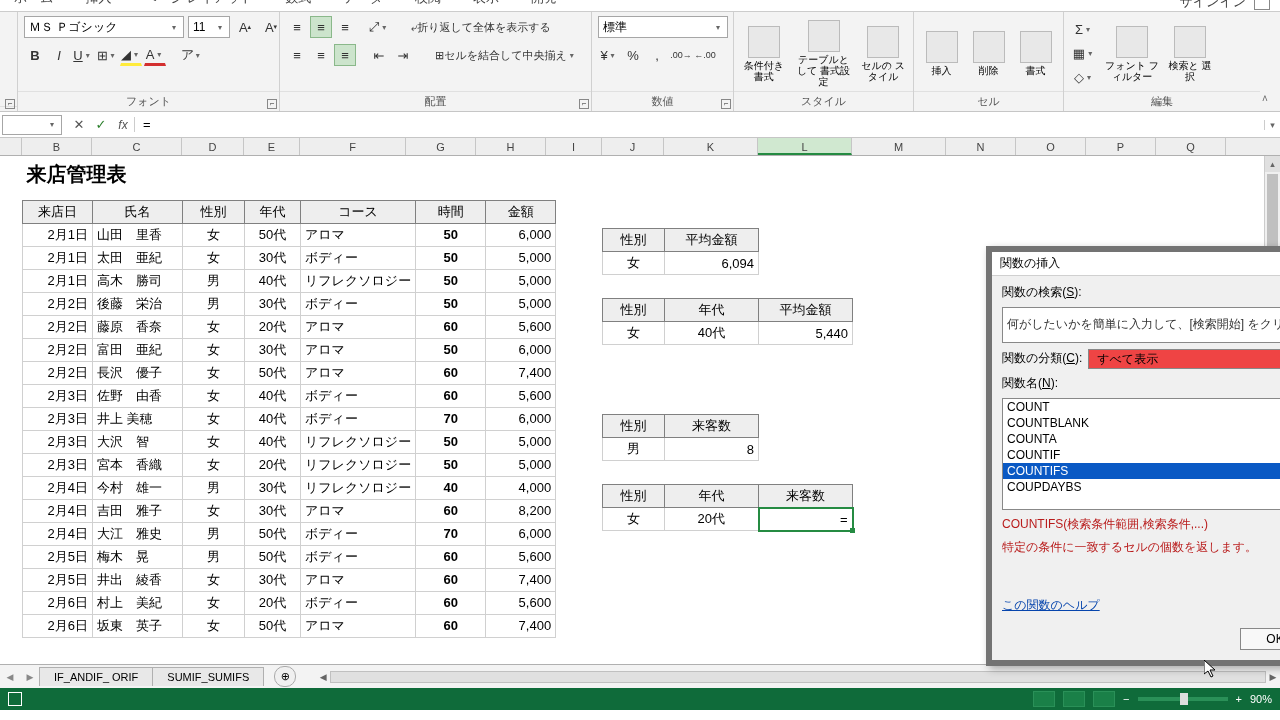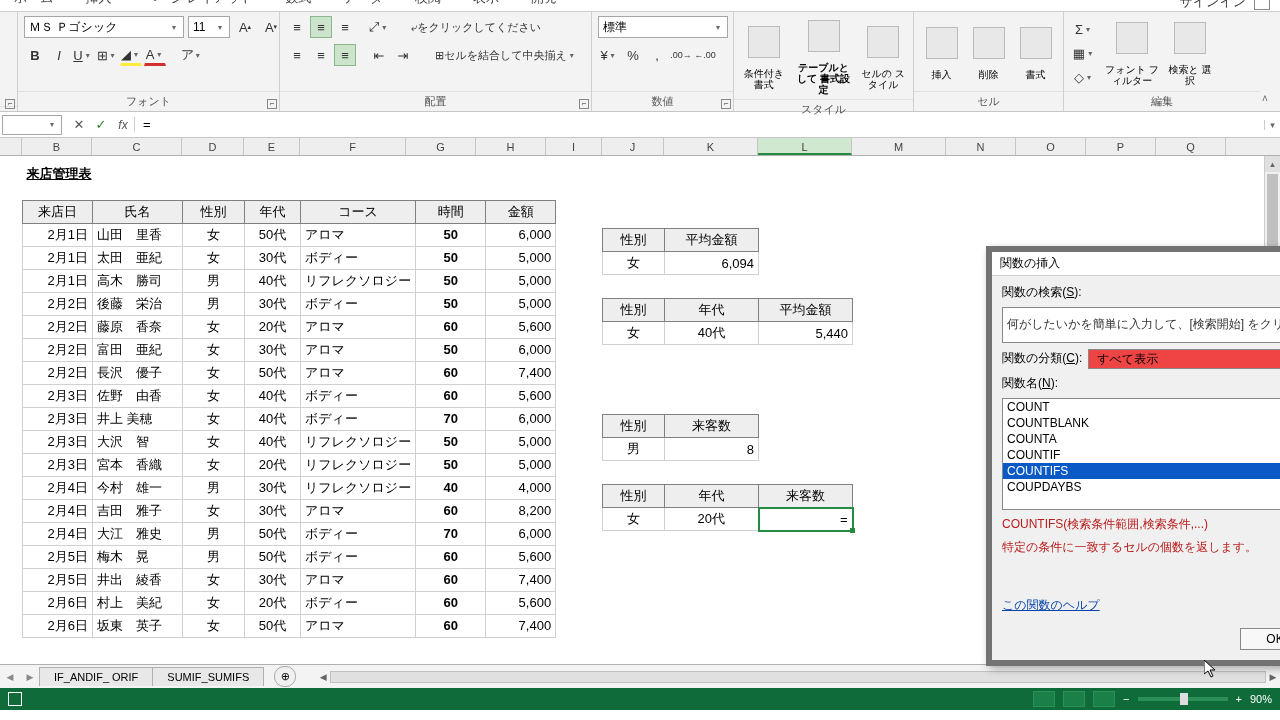--- a/index.html
+++ b/index.html
@@ -16,21 +16,21 @@
 .rgroup .body { display:flex; gap:4px; align-items:center; flex:1; }
 .rgroup .label { text-align:center; font-size:11px; color:#555; padding:2px 0; border-top:1px solid #e0e0e0; margin:0 -6px; position:relative; }
 .rgroup .label .dlg { position:absolute; right:2px; bottom:2px; width:10px; height:10px; border:1px solid #888; font-size:8px; text-align:center; line-height:8px; color:#666; }
 
 .font-sel { width:160px; height:22px; border:1px solid #a6a6a6; background:#fff; display:flex; align-items:center; padding:0 4px; font-size:12px; }
 .size-sel { width:42px; height:22px; border:1px solid #a6a6a6; background:#fff; display:flex; align-items:center; padding:0 4px; }
 .ribbon-btn { width:22px; height:22px; border:1px solid transparent; display:flex; align-items:center; justify-content:center; font-size:13px; color:#333; cursor:pointer; }
 .ribbon-btn.active { background:#cce4cc; border-color:#8ab88a; }
 .dd { width:10px; font-size:8px; color:#666; text-align:center; }
 
-.big-btn { width:48px; display:flex; flex-direction:column; align-items:center; gap:10px; padding:4px 2px; cursor:pointer; }
+.big-btn { width:48px; display:flex; flex-direction:column; align-items:center; gap:2px; padding:4px 2px; cursor:pointer; }
 .big-btn .ico { width:32px; height:32px; background:#e8e8e8; border:1px solid #bbb; }
 .big-btn .txt { font-size:10px; text-align:center; line-height:11px; }
 
 .ribbon-collapse { position:absolute; right:6px; bottom:4px; width:18px; height:14px; font-size:10px; color:#666; text-align:center; cursor:pointer; }
 
 
 .fbar { height:26px; border-bottom:1px solid #c6c6c6; display:flex; align-items:center; background:#fff; }
 .namebox { width:60px; height:20px; border:1px solid #a6a6a6; margin-left:2px; display:flex; align-items:center; padding:0 4px; font-size:11px; }
 .fbar .btn { width:22px; text-align:center; font-size:13px; color:#555; cursor:pointer; }
 .fbar .fx { font-style:italic; font-size:12px; }
@@ -40,21 +40,21 @@
 
 .colhdr { height:18px; display:flex; border-bottom:1px solid #b0b0b0; background:#eee; }
 .ch { border-right:1px solid #c6c6c6; text-align:center; font-size:11px; color:#444; line-height:18px; }
 .ch.active { background:#d0e8d0; border-bottom:2px solid #258b42; }
 
 
 .grid { position:relative; height:508px; overflow:hidden; background:#fff; }
 .grid table { border-collapse:collapse; position:absolute; }
 .cell { border:1px solid #d0d0d0; height:23px; font-size:13px; padding:0 4px; white-space:nowrap; }
 .hdr { background:#eee; text-align:center; font-weight:normal; border:1px solid #808080; }
-.title-cell { font-size:13px; font-weight:bold; border:none; height:36px;text-decoration:underline; }
+.title-cell { font-size:20px; font-weight:bold; border:none; height:36px; }
 .num { text-align:right; }
 .ctr { text-align:center; }
 .active-cell { border:2px solid #258b42; background:#fff; position:relative; }
 .active-cell::after { content:""; position:absolute; right:-3px; bottom:-3px; width:5px; height:5px; background:#258b42; }
 
 
 .vscroll { position:absolute; right:0; top:0; width:16px; height:100%; background:#f0f0f0; border-left:1px solid #ccc; }
 .vscroll .arr { height:16px; text-align:center; font-size:9px; line-height:16px; color:#666; background:#e0e0e0; cursor:pointer; }
 .vscroll .thumb { height:80px; background:#c0c0c0; margin:2px; }
 
@@ -158,21 +158,21 @@
 
   <div class="rgroup" style="width:312px;">
     <div class="body" style="flex-direction:column;align-items:flex-start;gap:6px;">
       <div style="display:flex;gap:2px;align-items:center;">
         <div class="ribbon-btn">≡</div>
         <div class="ribbon-btn active">≡</div>
         <div class="ribbon-btn">≡</div>
         <div style="width:8px"></div>
         <div class="ribbon-btn">⤢<span class="dd">▾</span></div>
         <div style="width:12px"></div>
-        <div class="ribbon-btn" style="width:auto;padding:0 4px;font-size:11px;">⤶ <span>をクリックしてください</span></div>
+        <div class="ribbon-btn" style="width:auto;padding:0 4px;font-size:11px;">⤶ <span>折り返して全体を表示する</span></div>
       </div>
       <div style="display:flex;gap:2px;align-items:center;">
         <div class="ribbon-btn">≡</div>
         <div class="ribbon-btn">≡</div>
         <div class="ribbon-btn active">≡</div>
         <div style="width:8px"></div>
         <div class="ribbon-btn">⇤</div>
         <div class="ribbon-btn">⇥</div>
         <div style="width:12px"></div>
         <div class="ribbon-btn" style="width:auto;padding:0 4px;font-size:11px;">⊞ <span>セルを結合して中央揃え</span><span class="dd">▾</span></div>
@@ -198,21 +198,21 @@
     <div class="label"><span>数値</span><span class="dlg">⌐</span></div>
   </div>
 
   <div class="rgroup" style="width:180px;">
     <div class="body">
       <div class="big-btn">
           <div class="ico"></div>
           <div class="txt">条件付き
 書式</div>
         </div>
-      <div class="big-btn" style="width:64px;font-weight:bold;">
+      <div class="big-btn" style="width:64px;">
           <div class="ico"></div>
           <div class="txt">テーブルとして
 書式設定</div>
         </div>
       <div class="big-btn">
           <div class="ico"></div>
           <div class="txt">セルの
 スタイル</div>
         </div>
     </div>

